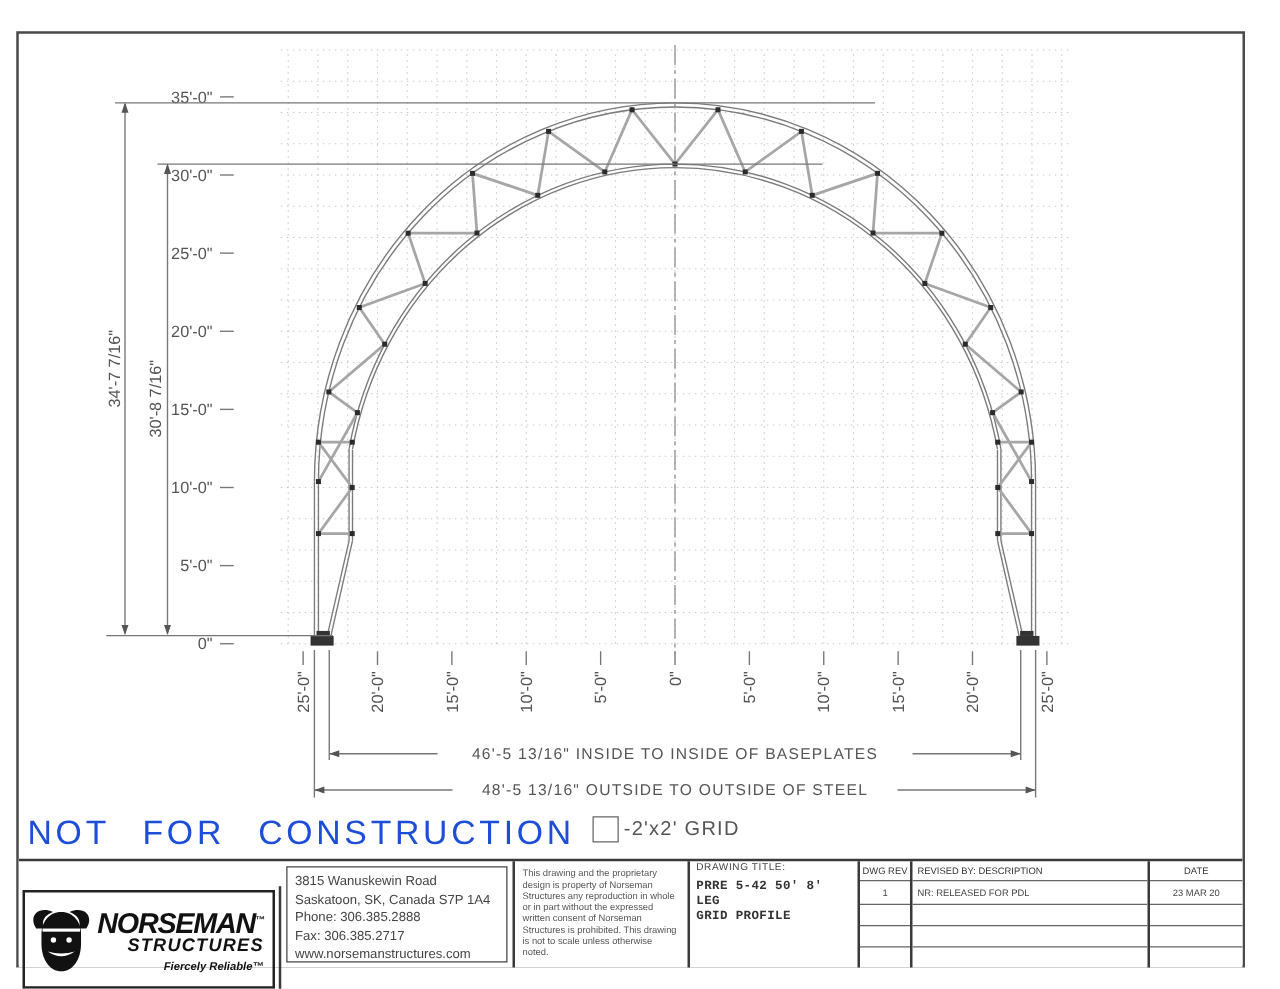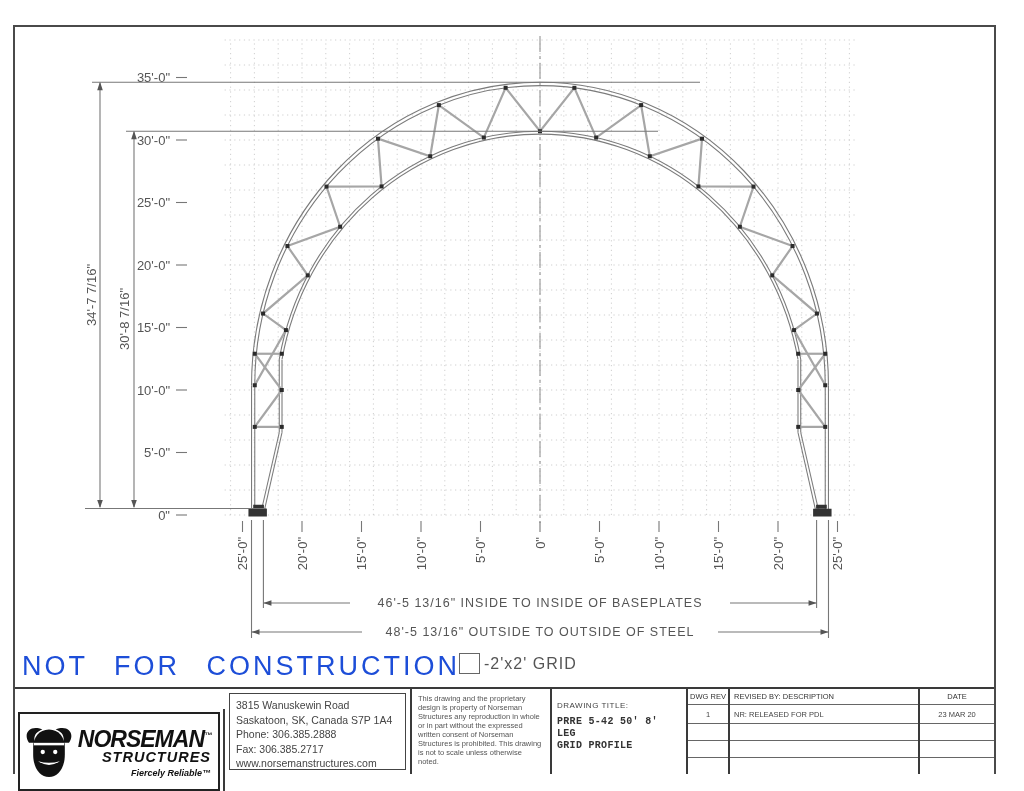--- a/index.html
+++ b/index.html
@@ -15,38 +15,38 @@
   .node { fill:#2b2b2b; }
   .plate { fill:#333; }
   .dim { stroke:#777; stroke-width:1.1; }
   .arr { fill:#555; }
   .tick { font-size:13px; fill:#555; }
   .dimtxt { font-size:12.5px; fill:#555; letter-spacing:1px; }
   .rottxt { font-size:13px; fill:#555; }
 
   .nfc-row { position:absolute; left:20px; top:651px; width:976px; height:34px; }
   .nfc { position:absolute; left:2px; top:0; font-size:27px; color:#1d4ed8; letter-spacing:3px; word-spacing:16px; }
-  .legend { position:absolute; left:439px; top:2px; display:flex; align-items:center; }
+  .legend { position:absolute; left:454px; top:2px; display:flex; align-items:center; }
   .legend-box { width:21px; height:21px; border:1.6px solid #666; background:#fff; }
   .legend-text { font-size:16px; color:#555; margin-left:4px; letter-spacing:1px; }
 
   .tblock { position:absolute; left:15px; top:687px; width:979px; height:87px; border-top:2px solid #3a3a3a; display:flex; background:#fff; }
   .cell { border-right:2px solid #3a3a3a; height:100%; position:relative; }
   .cell:last-child { border-right:none; }
   .logo-cell { width:210px; padding:3px;margin-top:20px; }
   .logo-inner { width:100%; height:100%; border:2px solid #222; display:flex; align-items:center; padding:2px 4px; }
   .logo-text { flex:1; text-align:right; padding-right:3px; }
   .brand { font-size:23px; font-weight:900; font-style:italic; color:#111; letter-spacing:-1px; line-height:22px; }
   .brand .tm { font-size:8px; vertical-align:super; }
   .brand2 { font-size:14.5px; font-weight:900; font-style:italic; color:#111; letter-spacing:1px; line-height:15px;text-align:right; }
   .tagline { font-size:9px; font-weight:700; font-style:italic; color:#111; margin-top:3px; }
   .addr-cell { width:187px; padding:4px; }
   .addr-inner { width:100%; height:100%; border:1.5px solid #444; padding:4px 6px; font-size:10.5px; color:#444; line-height:14.5px; }
   .disc-cell { width:140px; padding:5px 6px; font-size:7.5px; color:#555; line-height:9px; }
-  .title-cell { width:136px; padding:12px 5px; }
+  .title-cell { width:136px; padding:0 5px; }
   .title-lbl { font-size:8px; color:#444; letter-spacing:0.5px; }
   .dtitle { margin-top:6px; font-size:10px; font-weight:700; color:#333; line-height:12px; letter-spacing:0.3px;font-family:Liberation Mono, monospace; }
   .rev-cell { width:42px; }
   .desc-cell { width:190px; }
   .date-cell { width:74px; }
   .rtable { display:grid; grid-template-rows:16px 19px 17px 17px auto; height:100%; }
   .rtable > div { border-bottom:1px solid #666; display:flex; align-items:center; }
   .rtable > div:last-child { border-bottom:none; }
   .rhead { font-size:7.5px; color:#333; justify-content:center; border-bottom-width:1.5px !important; }
   .rhead.left, .rcell.left { justify-content:flex-start; padding-left:4px; }

